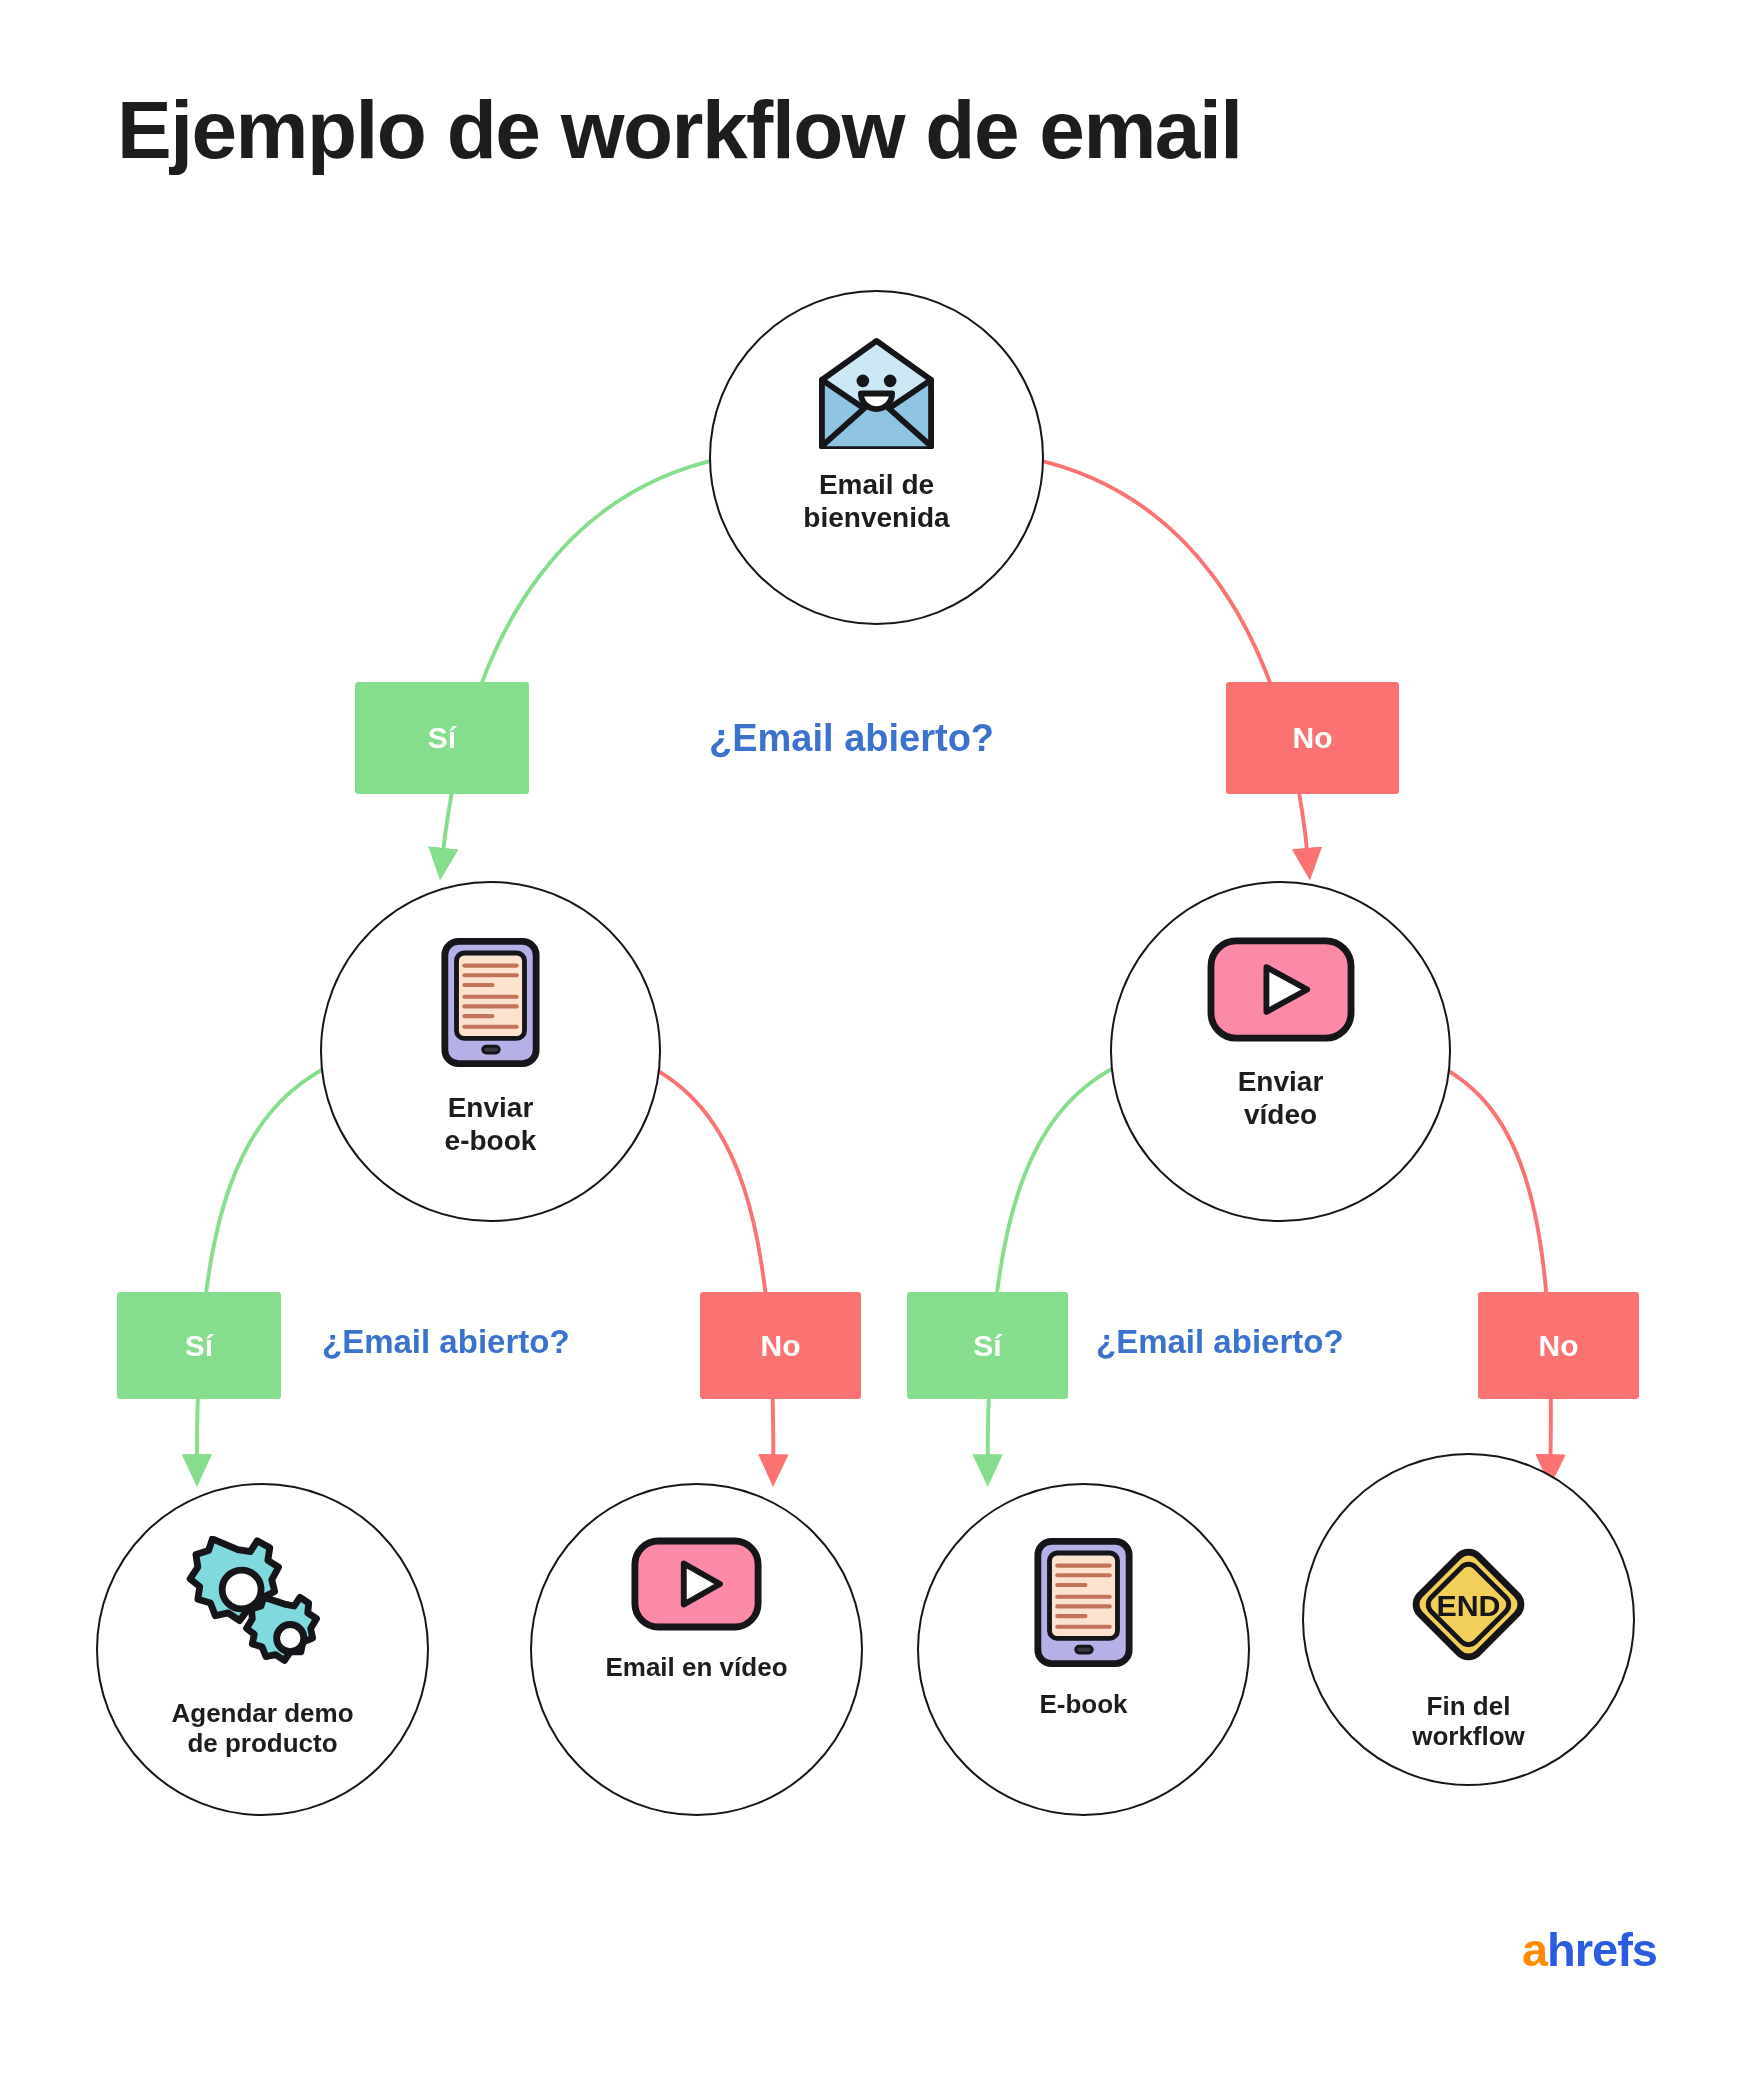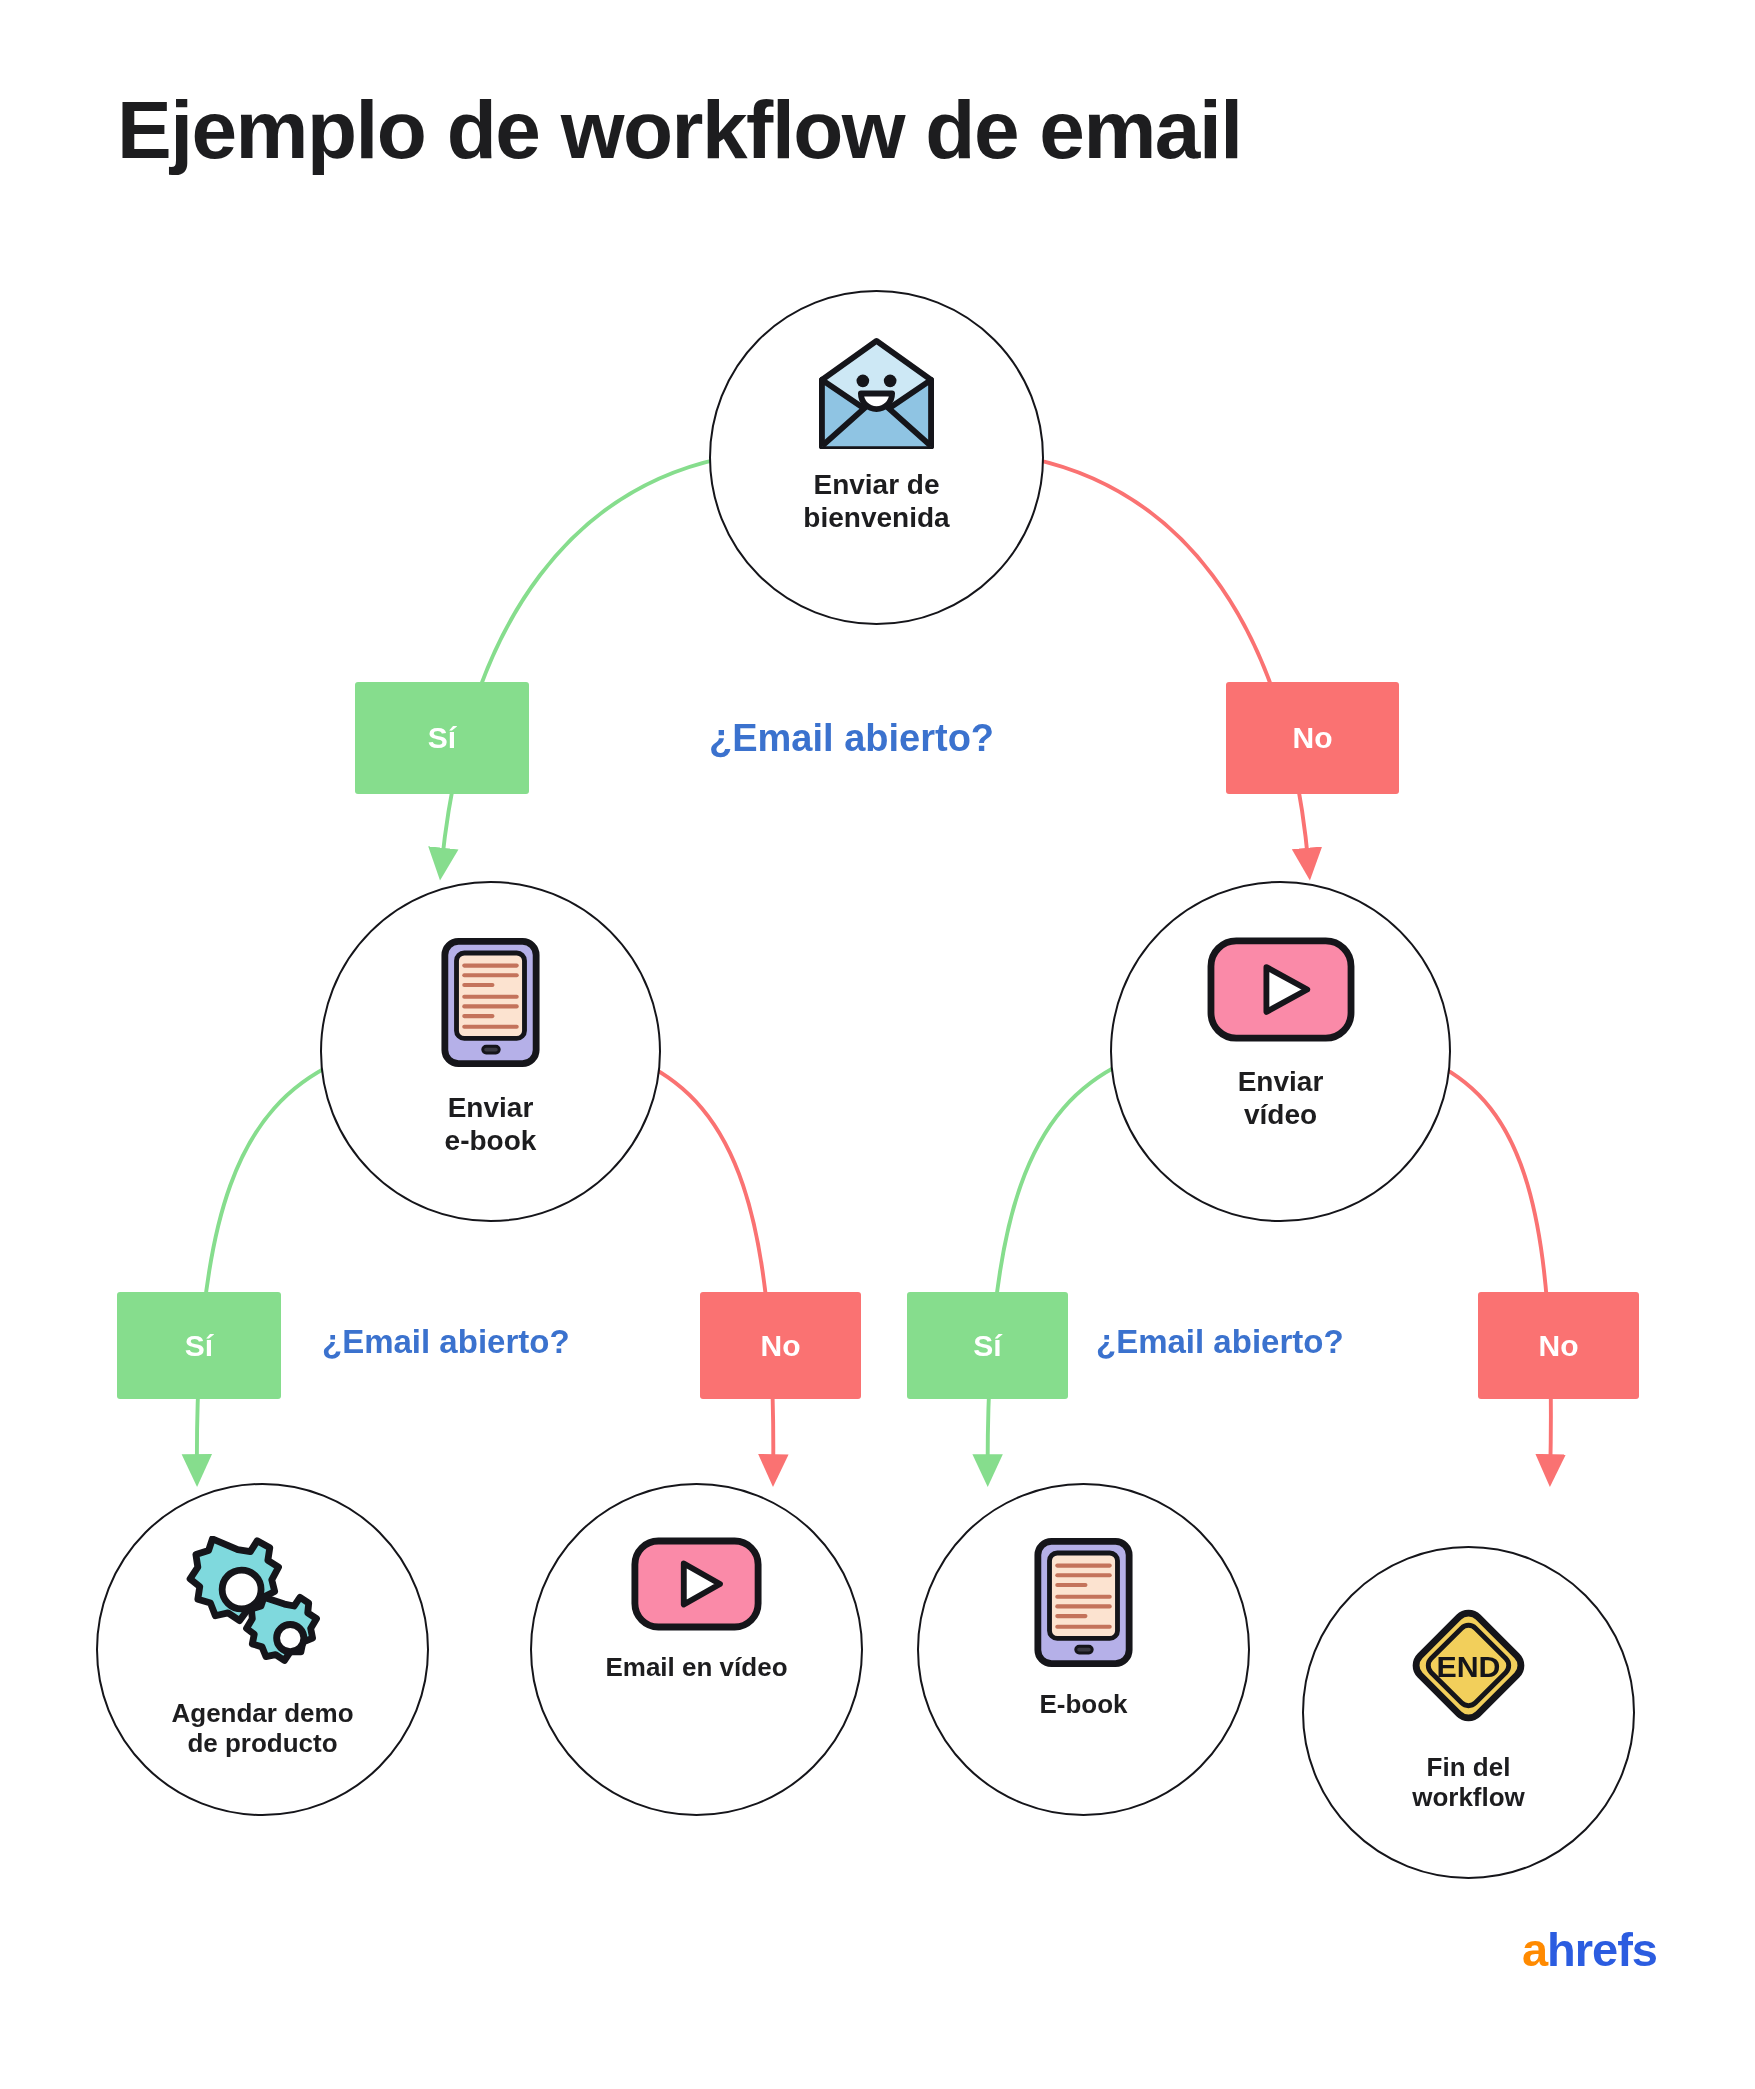--- a/index.html
+++ b/index.html
@@ -96,21 +96,21 @@
   
   .node.leaf {
     width: 333px;
     height: 333px;
     padding-top: 51px;
   }
   .node.leaf .node-icon { margin-bottom: 19.5px; }
   .node.leaf.n1 { left: 96px;   top: 1483px; }
   .node.leaf.n2 { left: 530px;  top: 1483px; }
   .node.leaf.n3 { left: 917px;  top: 1483px; }
-  .node.leaf.n4 { left: 1302px; top: 1546px; }
+  .node.leaf.n4 { left: 1302px; top: 1453px; justify-content: center; }
 
   
   .badge {
     position: absolute;
     display: flex;
     align-items: center;
     justify-content: center;
     border-radius: 3px;
     color: #ffffff;
     font-size: 30px;
@@ -210,21 +210,21 @@
     <div class="node-icon">
       <svg width="125" height="115" viewBox="0 0 128 118">
         <path d="M8 44 L64 4 L120 44 L120 112 L8 112 Z" fill="#CDE8F5" stroke="#15151A" stroke-width="6" stroke-linejoin="round"></path>
         <path d="M8 44 L8 112 L120 112 L120 44 L64 82 Z" fill="#8FC4E3" stroke="#15151A" stroke-width="6" stroke-linejoin="round"></path>
         <path d="M8 112 L64 62 L120 112" fill="#8FC4E3" stroke="#15151A" stroke-width="6" stroke-linejoin="round"></path>
         <circle cx="50" cy="45" r="6.5" fill="#15151A"></circle>
         <circle cx="78" cy="45" r="6.5" fill="#15151A"></circle>
         <path d="M48 58 L80 58 A16 16 0 0 1 48 58 Z" fill="#ffffff" stroke="#15151A" stroke-width="6" stroke-linejoin="round"></path>
       </svg>
     </div>
-    <div class="node-label">Enviar de
+    <div class="node-label">Email de
 bienvenida</div>
   </div>
 
   <div class="node mid left">
     <div class="node-icon">
       <svg width="101" height="133" viewBox="0 0 104 136">
         <rect x="5" y="5" width="94" height="126" rx="14" fill="#B5B0E8" stroke="#15151A" stroke-width="7"></rect>
         <rect x="17" y="17" width="70" height="88" rx="8" fill="#FCE3D0" stroke="#15151A" stroke-width="5"></rect>
         <g stroke="#C4735B" stroke-width="4.2" stroke-linecap="round">
           <line x1="25" y1="30" x2="79" y2="30"></line>

